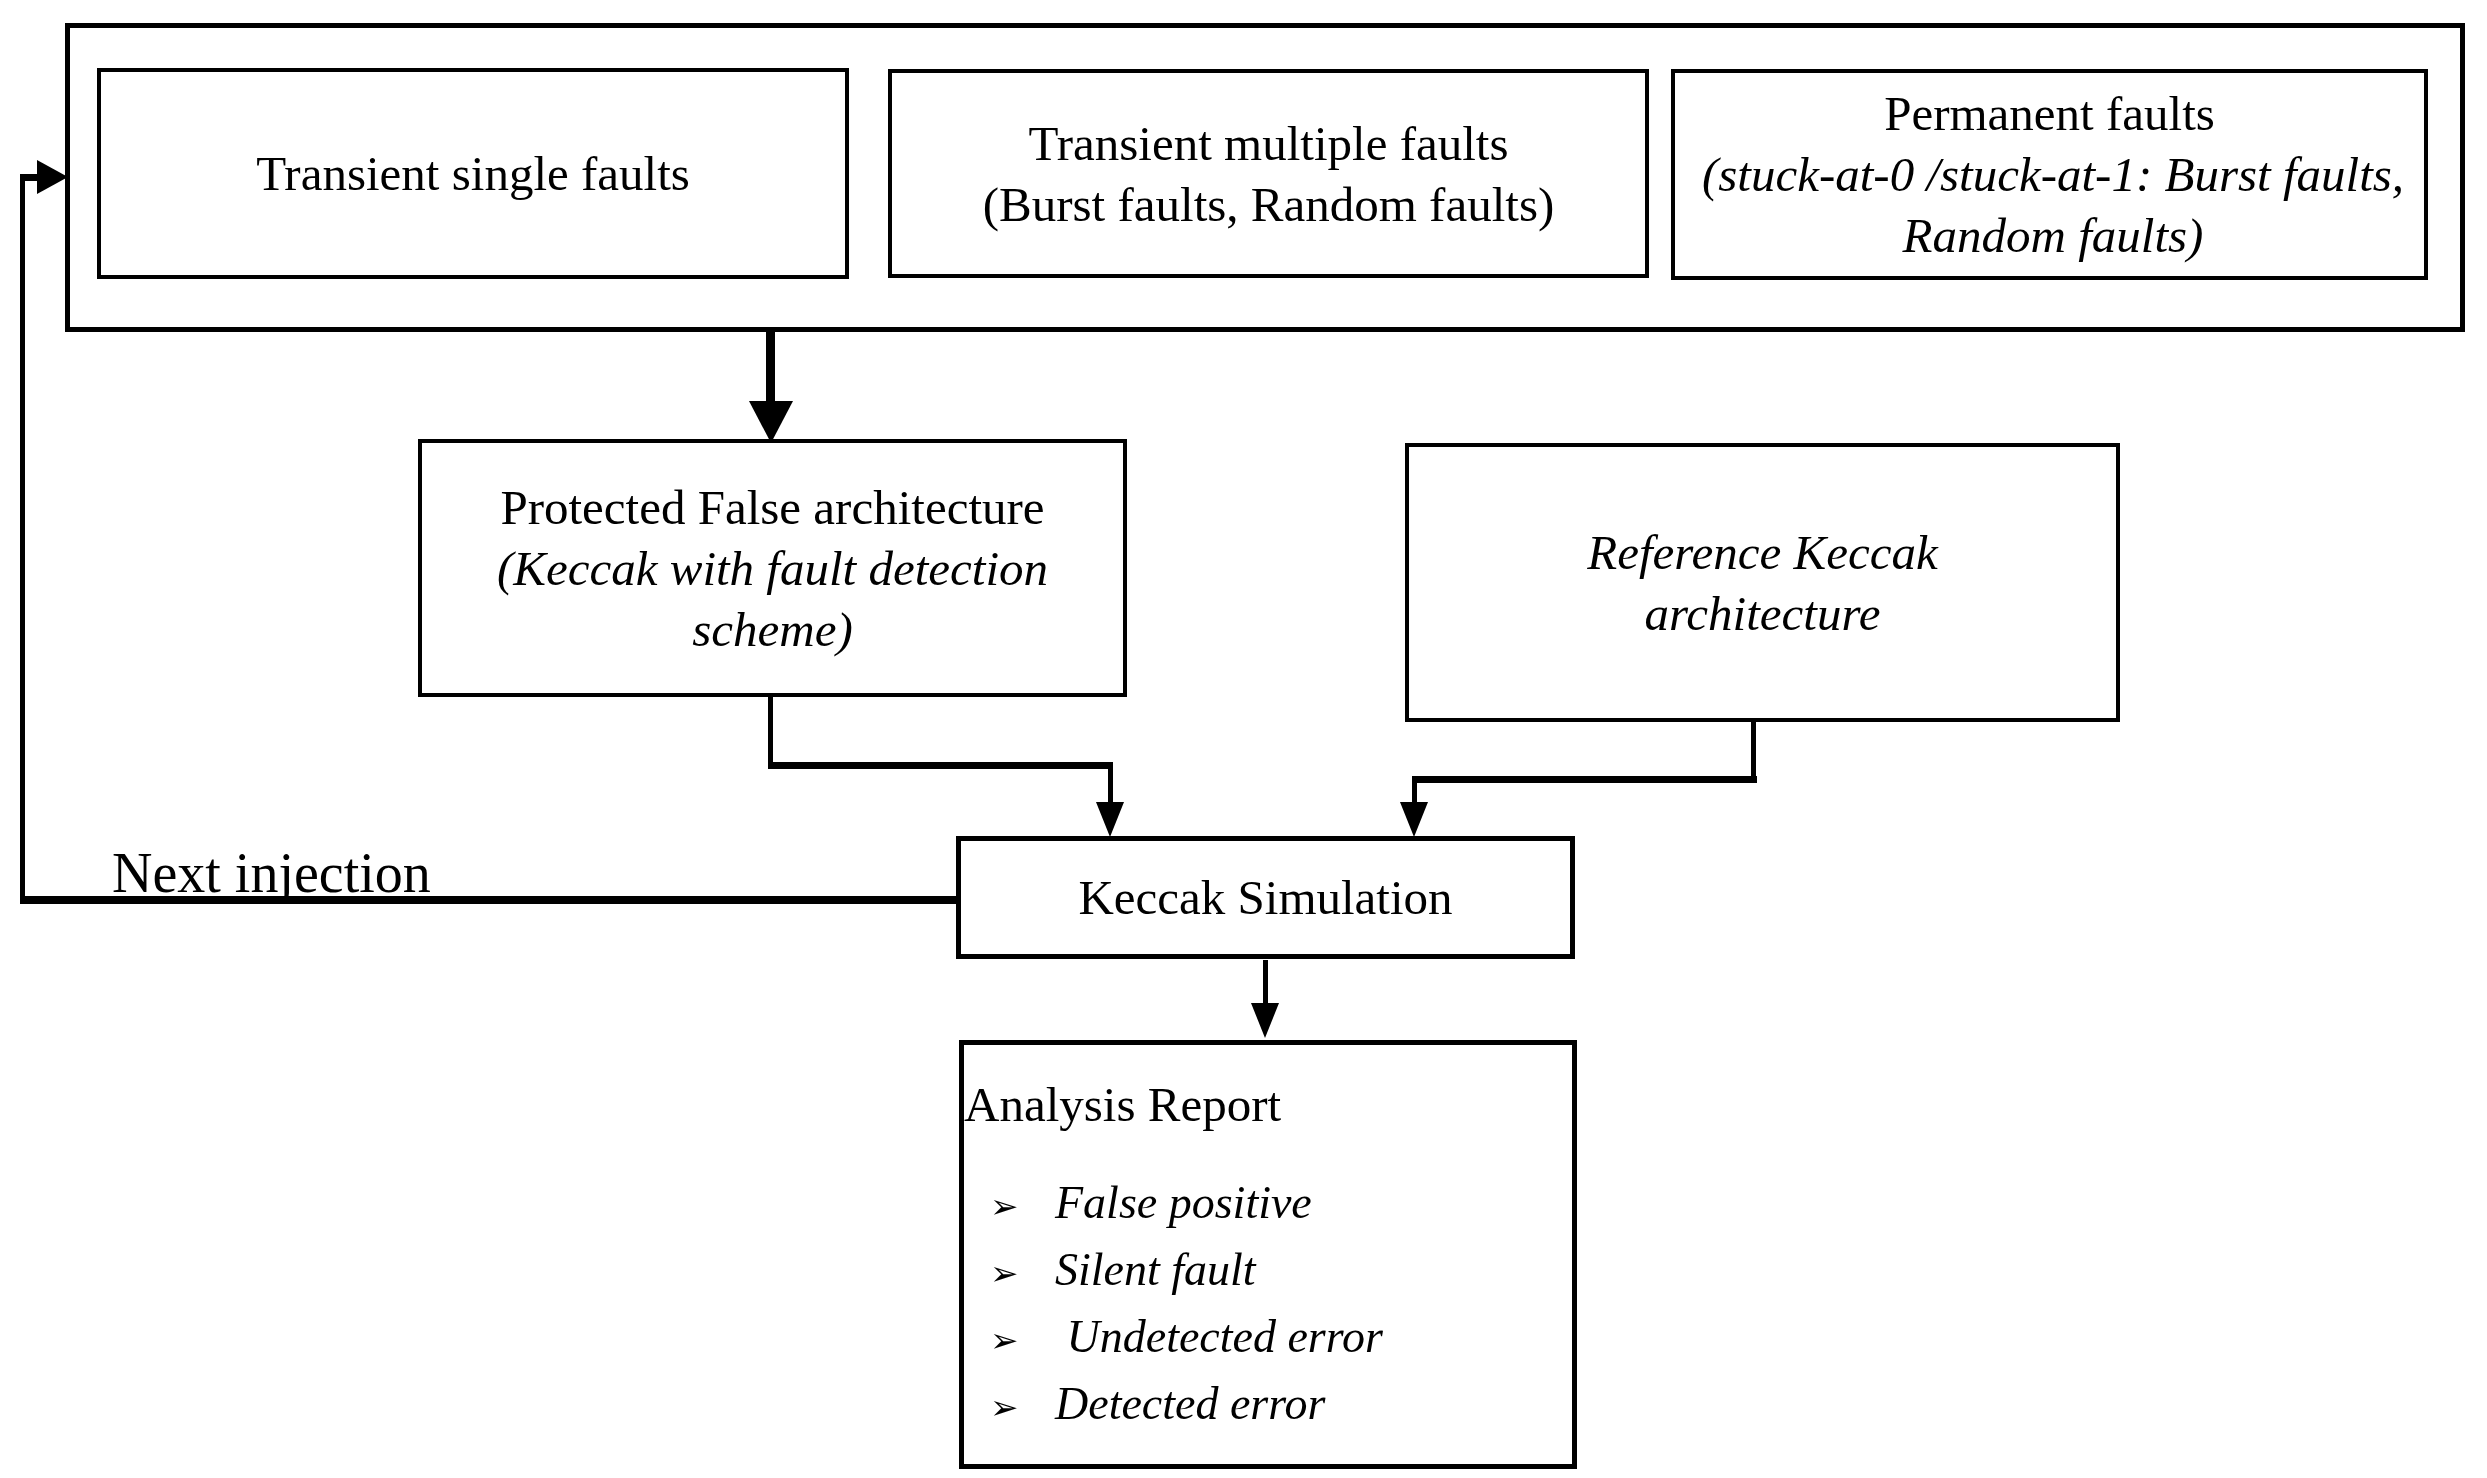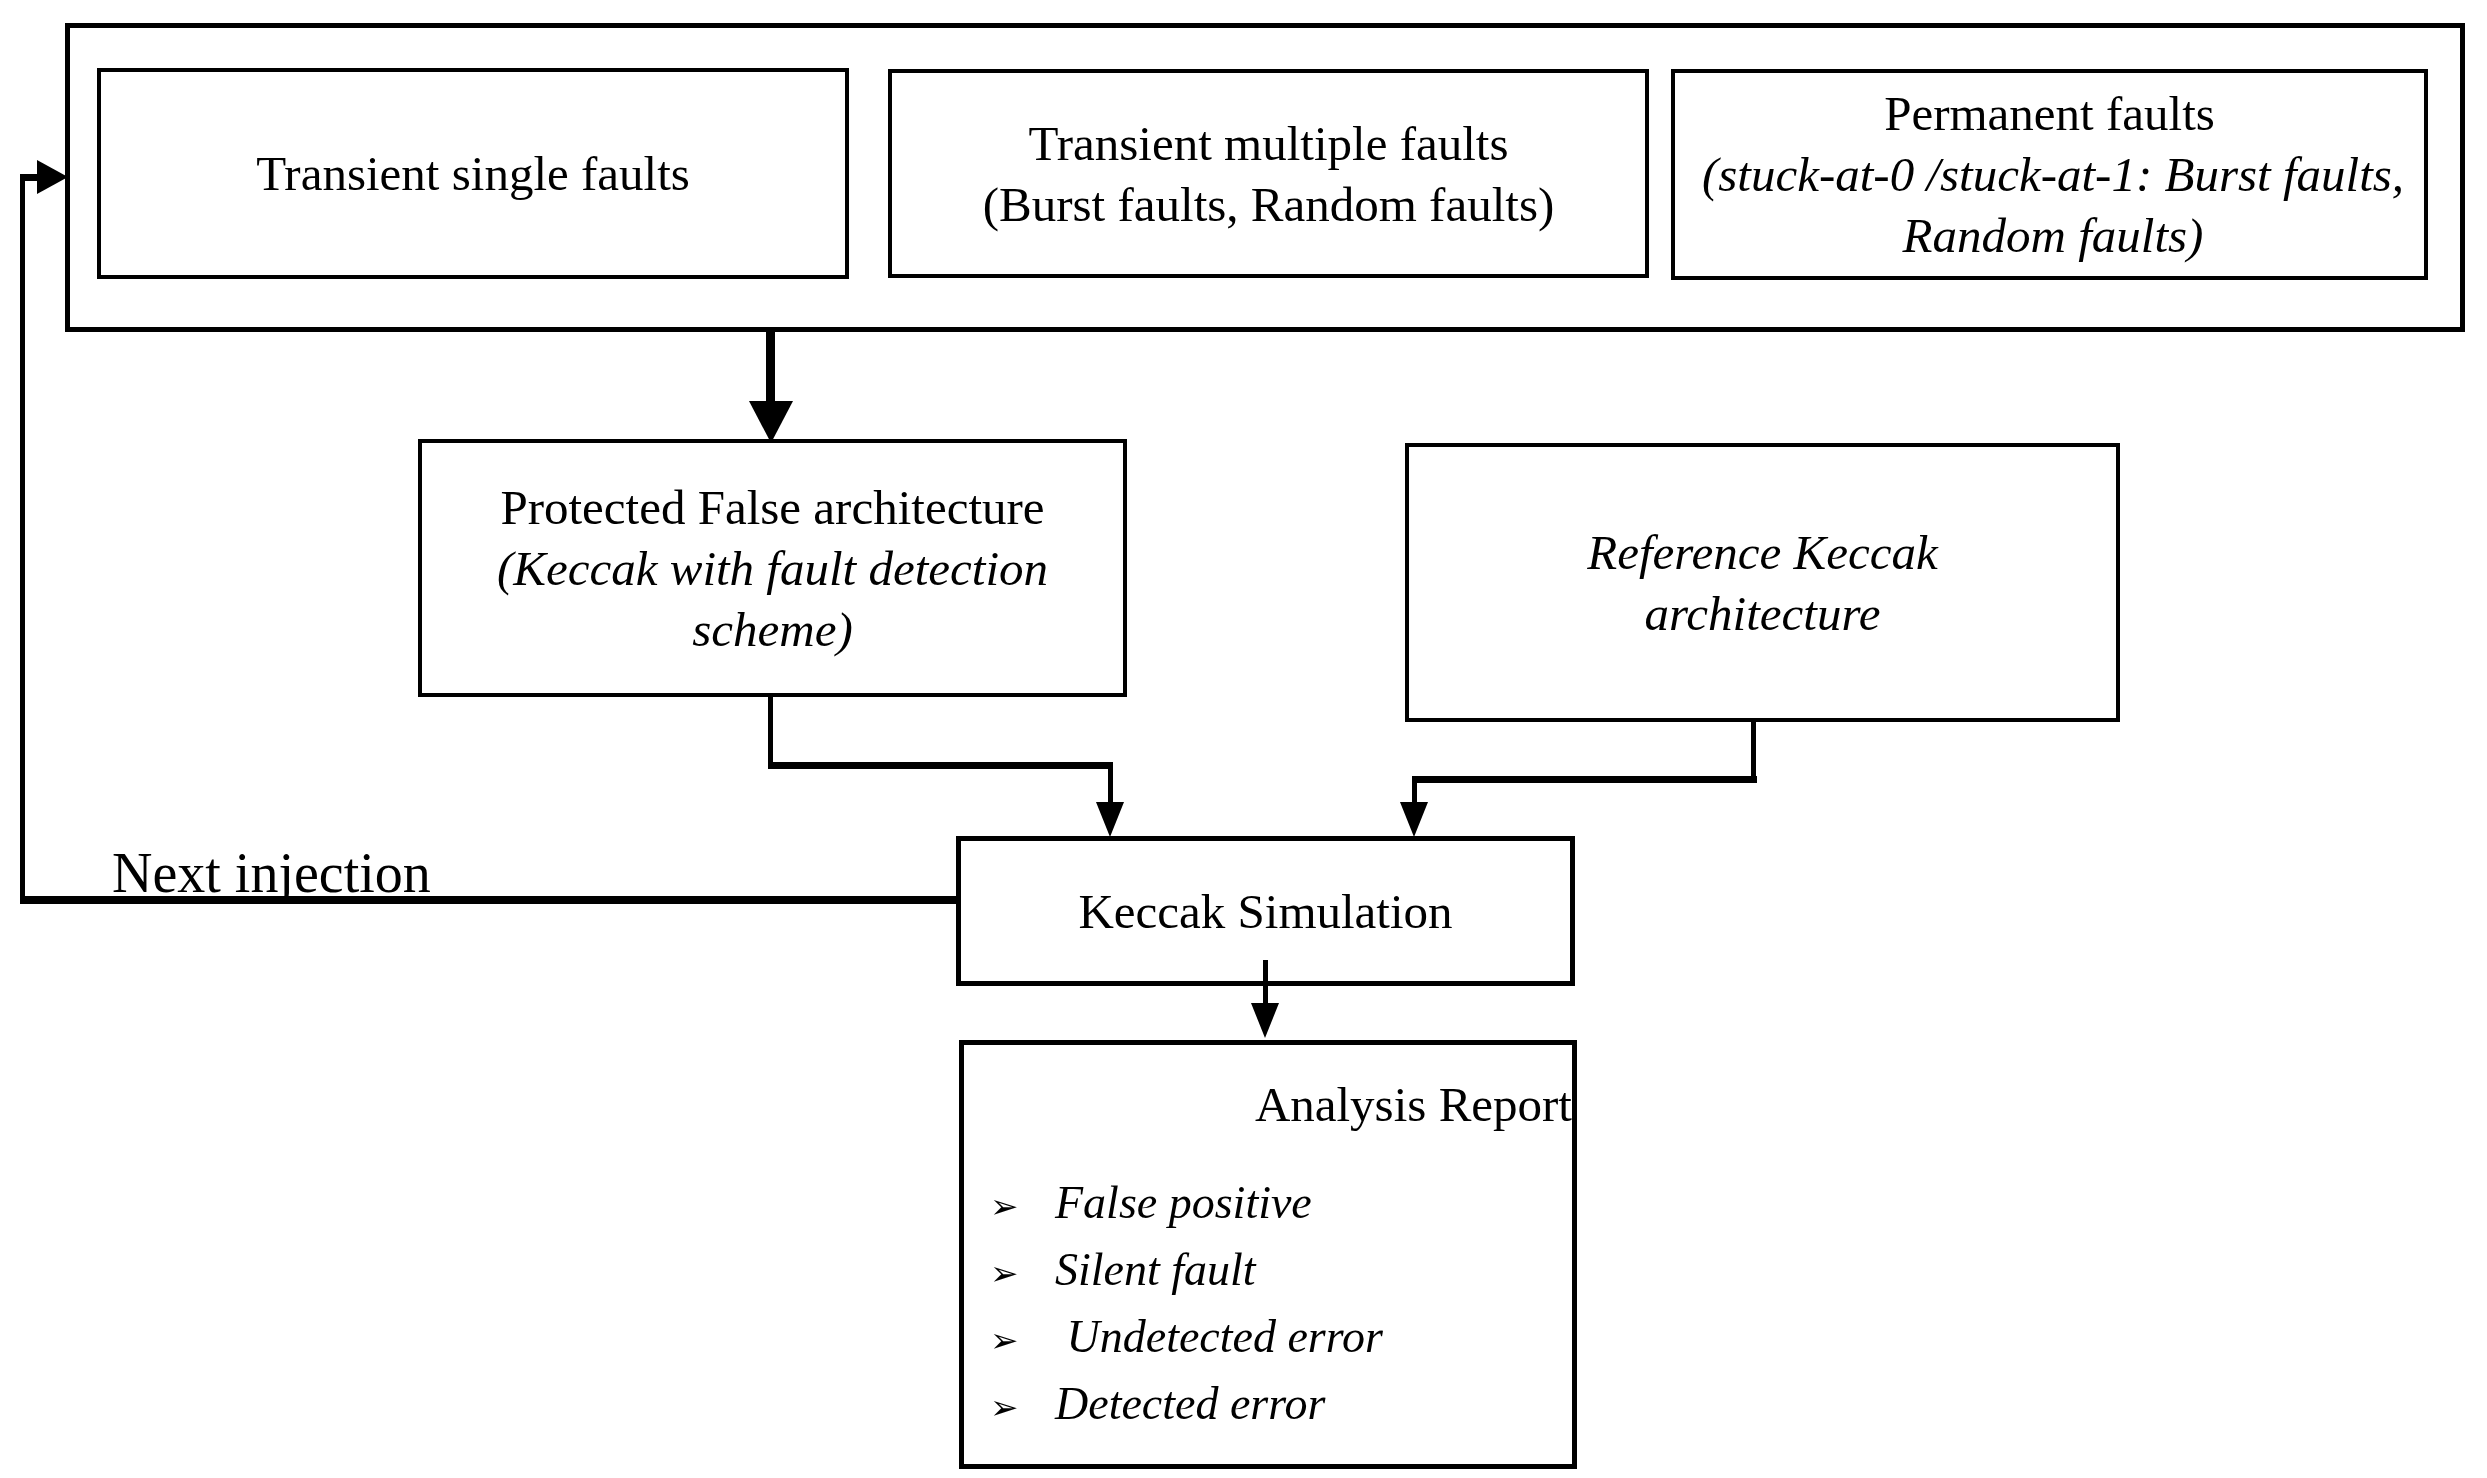--- a/index.html
+++ b/index.html
@@ -8,21 +8,21 @@
   .box{position:absolute;box-sizing:border-box;border:4.6px solid #000;background:#fff;
        display:flex;flex-direction:column;justify-content:center;align-items:center;
        text-align:center;font-size:49px;line-height:61px;}
   .box .sub{font-style:italic;}
   .line{position:absolute;background:#000;}
   .ah{position:absolute;width:0;height:0;}
   .ah-down-sm{border-left:14.4px solid transparent;border-right:14.4px solid transparent;border-top:35px solid #000;}
   .ah-down-big{border-left:22px solid transparent;border-right:22px solid transparent;border-top:42px solid #000;}
   .ah-right{border-top:17.6px solid transparent;border-bottom:17.6px solid transparent;border-left:31px solid #000;}
   #analysis-box{justify-content:flex-start;align-items:stretch;text-align:left;}
-  #analysis-box .a-title{text-align:right;margin-top:29px;font-size:49px;}
+  #analysis-box .a-title{text-align:left;margin-top:29px;font-size:49px;}
   #analysis-box ul{list-style:none;margin:36px 0 0 0;padding:0 0 0 26px;}
   #analysis-box li{font-size:46px;line-height:63px;font-style:italic;white-space:pre;}
   #analysis-box li .marker{display:inline-block;width:65px;font-style:normal;
        font-family:"DejaVu Sans",sans-serif;font-size:34px;}
   .floating-label{position:absolute;font-size:56px;white-space:nowrap;}
 </style>
 </head>
 <body>
 
 <div id="canvas">
@@ -58,21 +58,21 @@
   <div class="line" style="left:768px;top:697px;width:5.2px;height:72px;"></div>
   <div class="line" style="left:768px;top:762px;width:345px;height:6.5px;"></div>
   <div class="line" style="left:1108px;top:762px;width:5.2px;height:42px;"></div>
   <div class="ah ah-down-sm" style="left:1096px;top:802px;"></div>
 
   <div class="line" style="left:1751px;top:721px;width:5.2px;height:61px;"></div>
   <div class="line" style="left:1412px;top:776px;width:345px;height:6.5px;"></div>
   <div class="line" style="left:1412px;top:776px;width:5.2px;height:29px;"></div>
   <div class="ah ah-down-sm" style="left:1400px;top:802px;"></div>
 
-  <div class="box" style="left:956px;top:836px;width:619px;height:150px;border-width:5.9px;">
+  <div class="box" style="left:956px;top:836px;width:619px;height:123px;border-width:5.9px;">
     <div>Keccak Simulation</div>
   </div>
 
   <div class="line" style="left:1263px;top:960px;width:5.2px;height:46px;"></div>
   <div class="ah ah-down-sm" style="left:1251px;top:1003px;"></div>
 
   <div class="line" style="left:19.6px;top:896px;width:937px;height:7.8px;"></div>
   <div class="line" style="left:19.6px;top:174px;width:5.9px;height:729px;"></div>
   <div class="line" style="left:19.6px;top:174px;width:19.6px;height:6.5px;"></div>
   <div class="ah ah-right" style="left:37px;top:160px;"></div>

